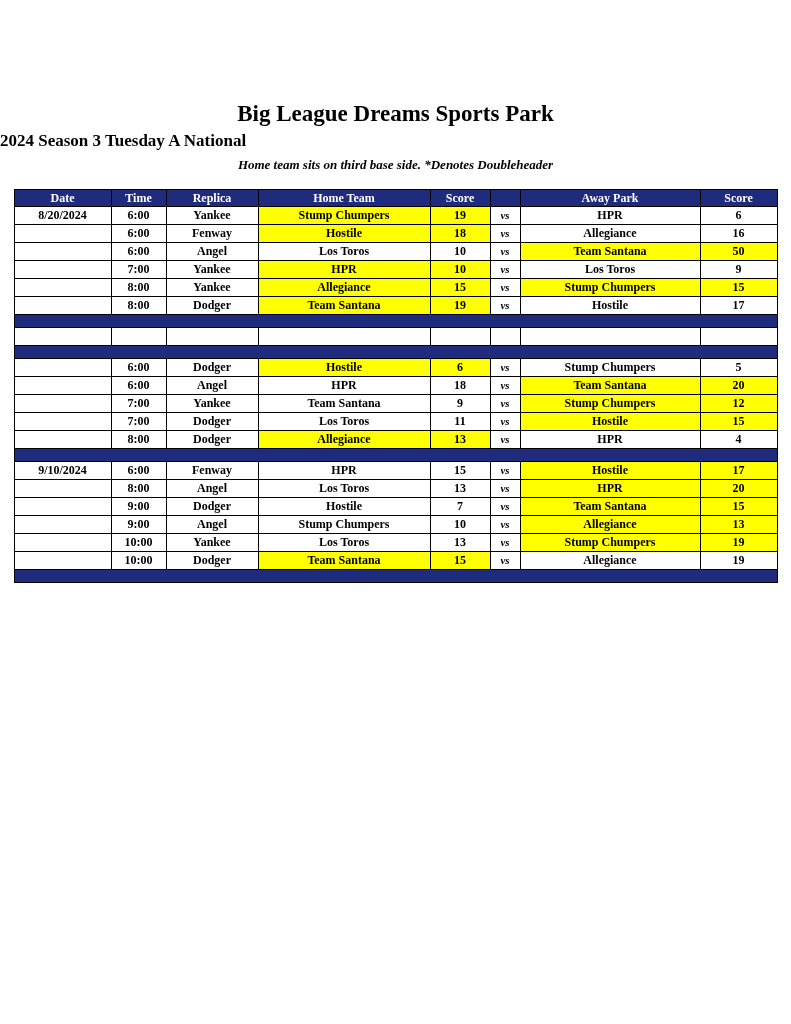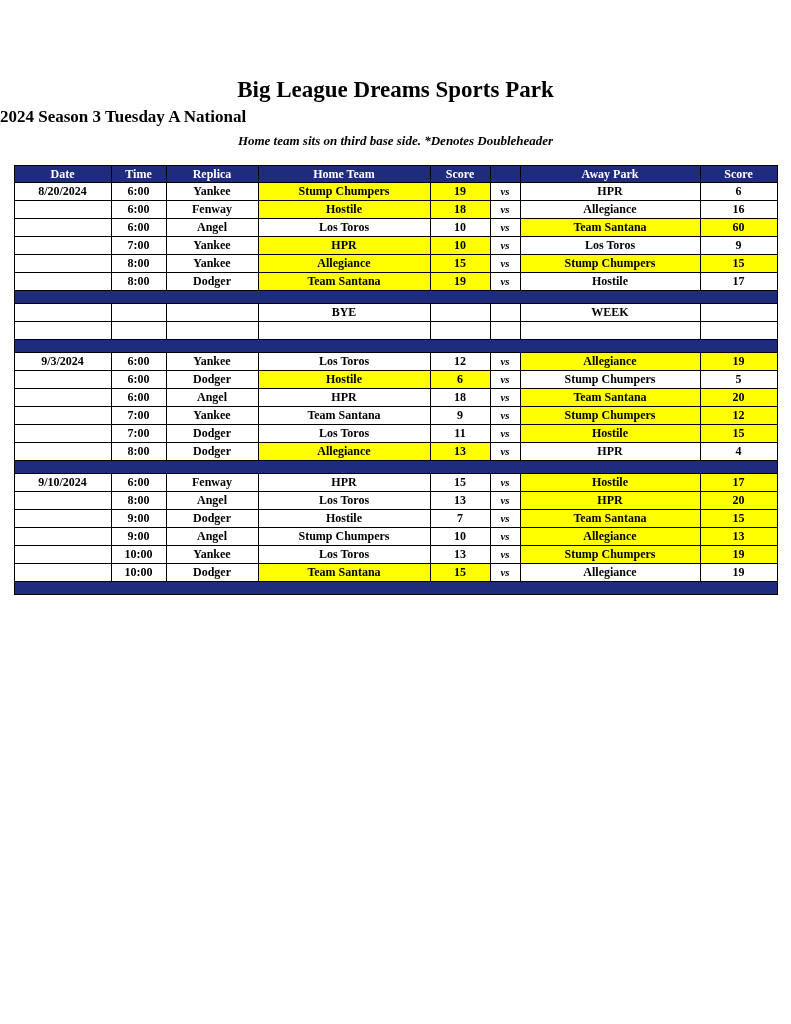--- a/index.html
+++ b/index.html
@@ -12,21 +12,21 @@
     height: 1024px;
     font-family: "Liberation Serif", serif;
     color: #000000;
     overflow: hidden;
   }
   .page {
     width: 791px;
     height: 1024px;
     background: #ffffff;
     box-sizing: border-box;
-    padding-top: 76px;
+    padding-top: 100px;
   }
   .page-title {
     margin: 0;
     text-align: center;
     font-size: 23px;
     font-weight: bold;
     line-height: 27px;
   }
   .page-subtitle {
     margin: 4px 0 0 0;
@@ -135,21 +135,21 @@
           <td>16</td>
         </tr>
         <tr>
           <td></td>
           <td>6:00</td>
           <td>Angel</td>
           <td>Los Toros</td>
           <td>10</td>
           <td class="vs-cell">vs</td>
           <td class="hl">Team Santana</td>
-          <td class="hl">60</td>
+          <td class="hl">50</td>
         </tr>
         <tr>
           <td></td>
           <td>7:00</td>
           <td>Yankee</td>
           <td class="hl">HPR</td>
           <td class="hl">10</td>
           <td class="vs-cell">vs</td>
           <td>Los Toros</td>
           <td>9</td>
@@ -174,48 +174,28 @@
           <td>Hostile</td>
           <td>17</td>
         </tr>
         <tr class="sep-row">
           <td colspan="8"></td>
         </tr>
         <tr>
           <td></td>
           <td></td>
           <td></td>
-          <td>BYE</td>
-          <td></td>
-          <td class="vs-cell"></td>
-          <td>WEEK</td>
-          <td></td>
-        </tr>
-        <tr>
-          <td></td>
-          <td></td>
-          <td></td>
           <td></td>
           <td></td>
           <td class="vs-cell"></td>
           <td></td>
           <td></td>
         </tr>
         <tr class="sep-row">
           <td colspan="8"></td>
-        </tr>
-        <tr>
-          <td>9/3/2024</td>
-          <td>6:00</td>
-          <td>Yankee</td>
-          <td>Los Toros</td>
-          <td>12</td>
-          <td class="vs-cell">vs</td>
-          <td class="hl">Allegiance</td>
-          <td class="hl">19</td>
         </tr>
         <tr>
           <td></td>
           <td>6:00</td>
           <td>Dodger</td>
           <td class="hl">Hostile</td>
           <td class="hl">6</td>
           <td class="vs-cell">vs</td>
           <td>Stump Chumpers</td>
           <td>5</td>

